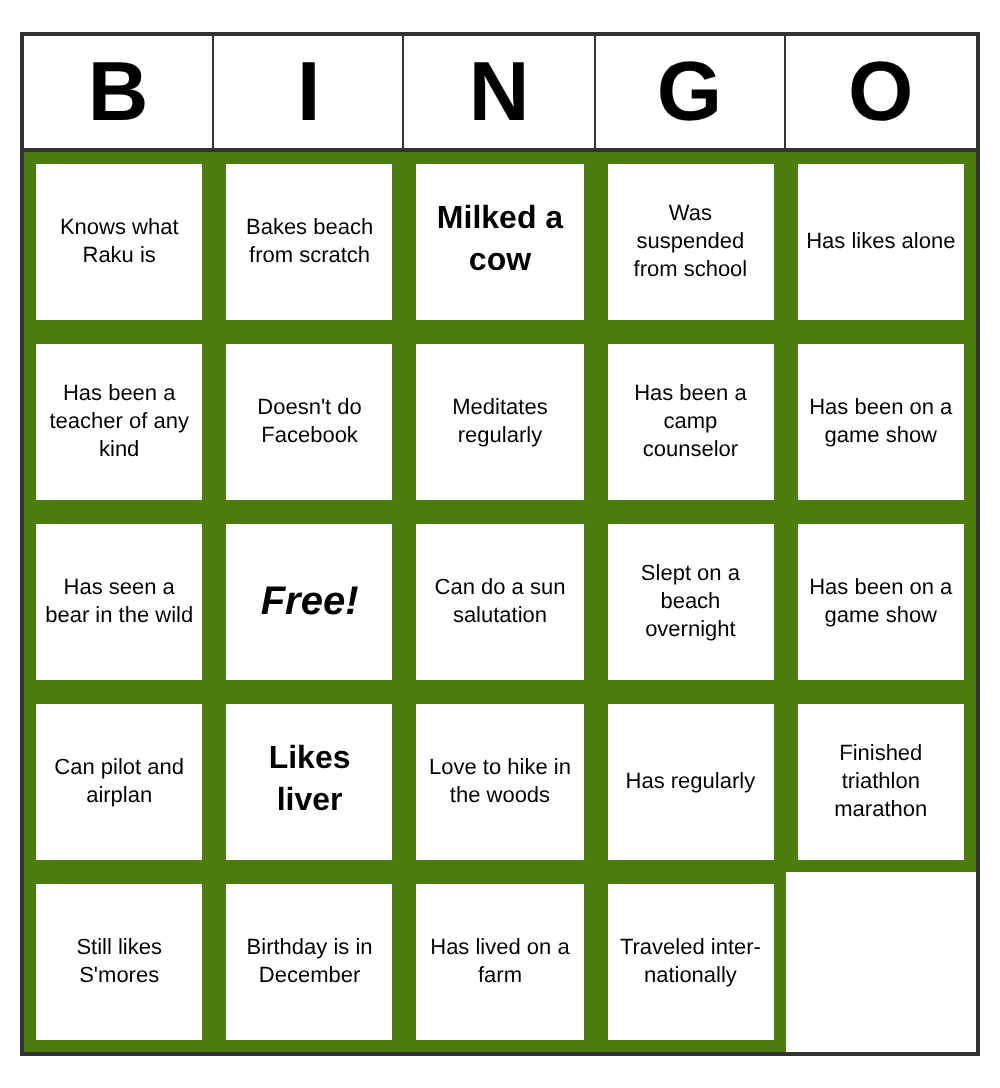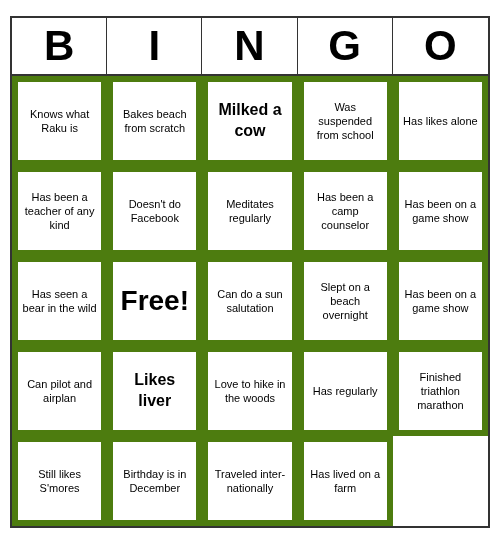--- a/index.html
+++ b/index.html
@@ -42,22 +42,23 @@
       padding: 5px 4px;
       text-align: center;
       font-size: 11px;
       line-height: 1.3;
       min-height: 90px;
       display: flex;
       align-items: center;
       justify-content: center;
     }
     .bingo-cell.free {
-      font-size: 28px;
+      font-size: 20px;
       font-weight: bold;
+      font-style: italic;
     }
     .bingo-cell.large-text {
       font-size: 16px;
       font-weight: bold;
     }
   </style>
 </head>
 <body>
 
 <div class="bingo-card">
@@ -84,16 +85,16 @@
       <div class="bingo-cell">Can do a sun salutation</div>
       <div class="bingo-cell">Slept on a beach overnight</div>
       <div class="bingo-cell">Has been on a game show</div>
       <div class="bingo-cell">Can pilot and airplan</div>
       <div class="bingo-cell large-text">Likes liver</div>
       <div class="bingo-cell">Love to hike in the woods</div>
       <div class="bingo-cell">Has regularly</div>
       <div class="bingo-cell">Finished triathlon marathon</div>
       <div class="bingo-cell">Still likes S'mores</div>
       <div class="bingo-cell">Birthday is in December</div>
+      <div class="bingo-cell">Has lived on a farm</div>
       <div class="bingo-cell">Traveled inter-nationally</div>
-      <div class="bingo-cell">Has lived on a farm</div>
     </div>
 </div>
 
 </body></html>

